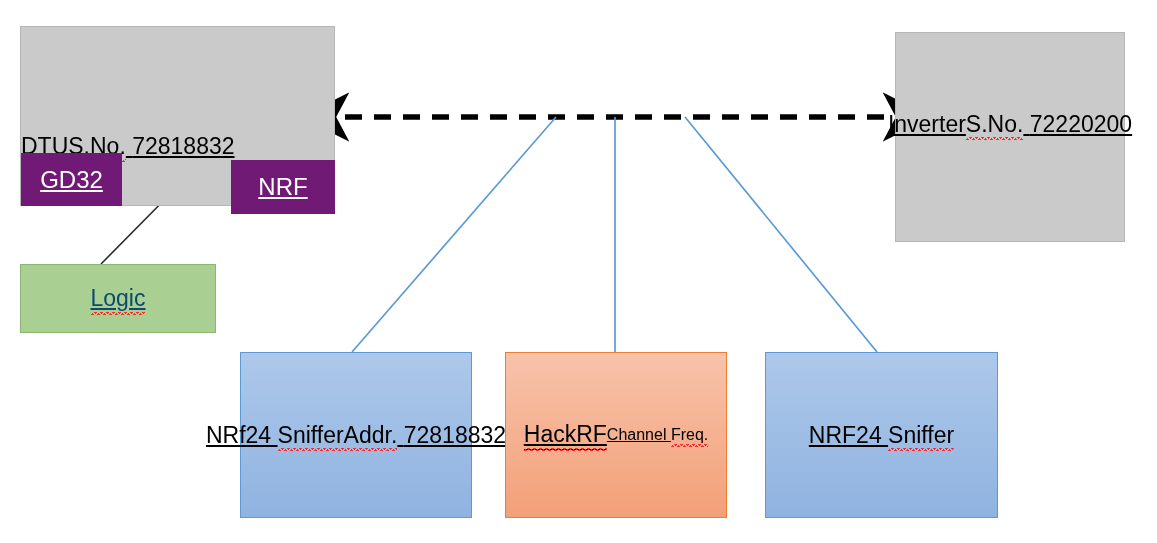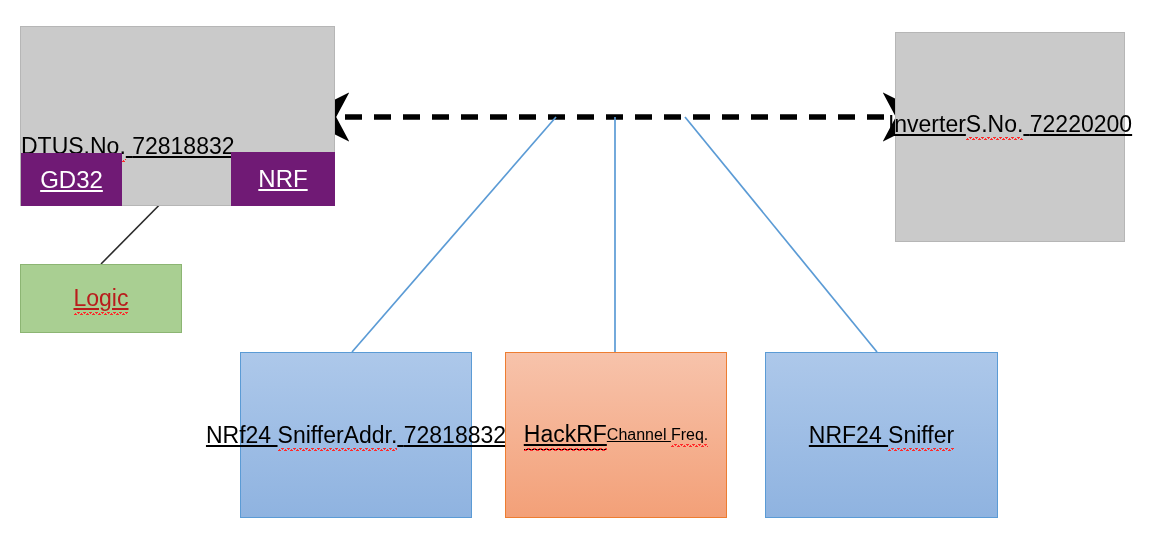--- a/index.html
+++ b/index.html
@@ -16,26 +16,26 @@
   
   .dev{background:#cacaca;border:1px solid #b6b6b6;color:#000;}
   #dtu-box{left:20px;top:26px;width:315px;height:180px;
            justify-content:flex-start;padding-top:60px;font-size:23px;}
   #inverter-box{left:895px;top:32px;width:230px;height:210px;
                 font-size:23px;padding-bottom:26px;}
 
   
   .chip{background:#701a75;color:#ffffff;border:0;font-size:24px;}
   #gd32-box{left:21px;top:153px;width:101px;height:53px;}
-  #nrf-box{left:231px;top:152px;width:104px;height:54px;}
+  #nrf-box{left:231px;top:160px;width:104px;height:54px;}
 
   
-  #logic-box{left:20px;top:264px;width:162px;height:69px;
+  #logic-box{left:20px;top:264px;width:196px;height:69px;
              background:#a9cf92;border:1px solid #8cb573;
-             color:#b91c1c;font-size:23px;}
+             color:#0c4a6e;font-size:23px;}
 
   
   .sniffer{border:1px solid #5b9bd5;color:#000;font-size:23px;
            background:linear-gradient(#adc8ea,#8fb3e0);}
   #sniffer-left-box{left:240px;top:352px;width:232px;height:166px;}
   #sniffer-right-box{left:765px;top:352px;width:233px;height:166px;}
 
   
   #hackrf-box{left:505px;top:352px;width:222px;height:166px;
               border:1px solid #ed7d31;color:#000;

